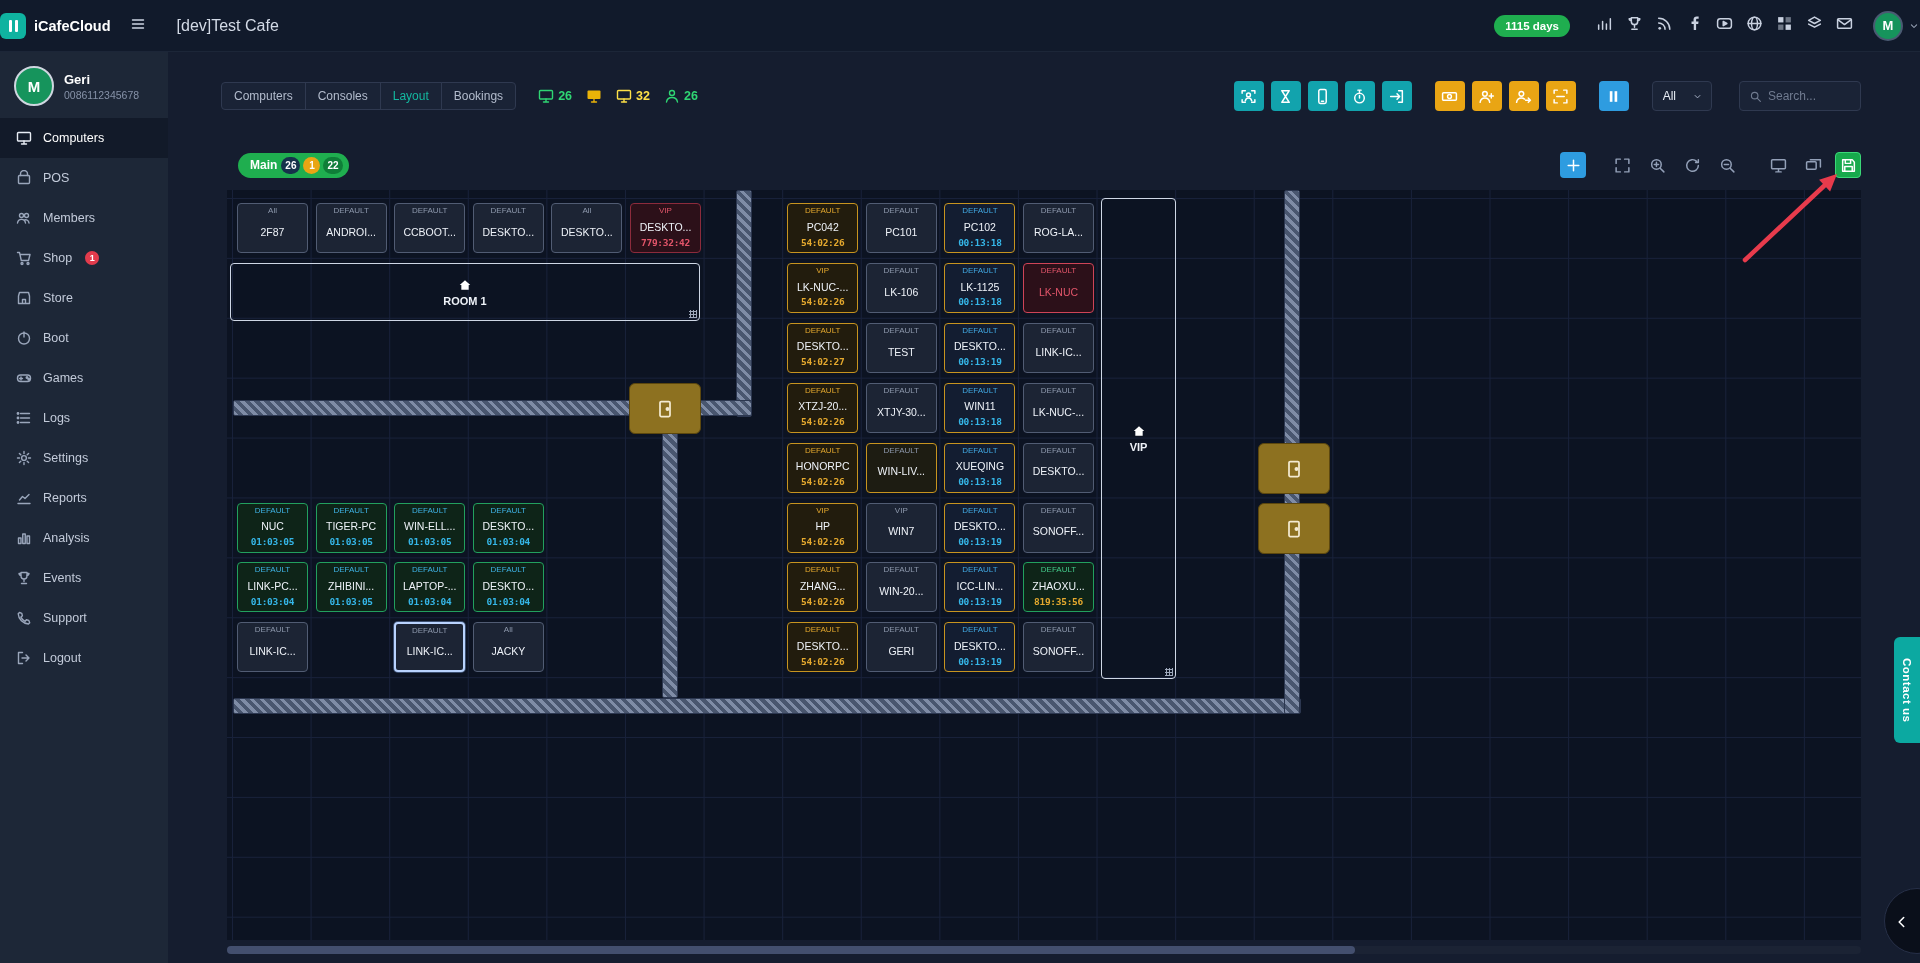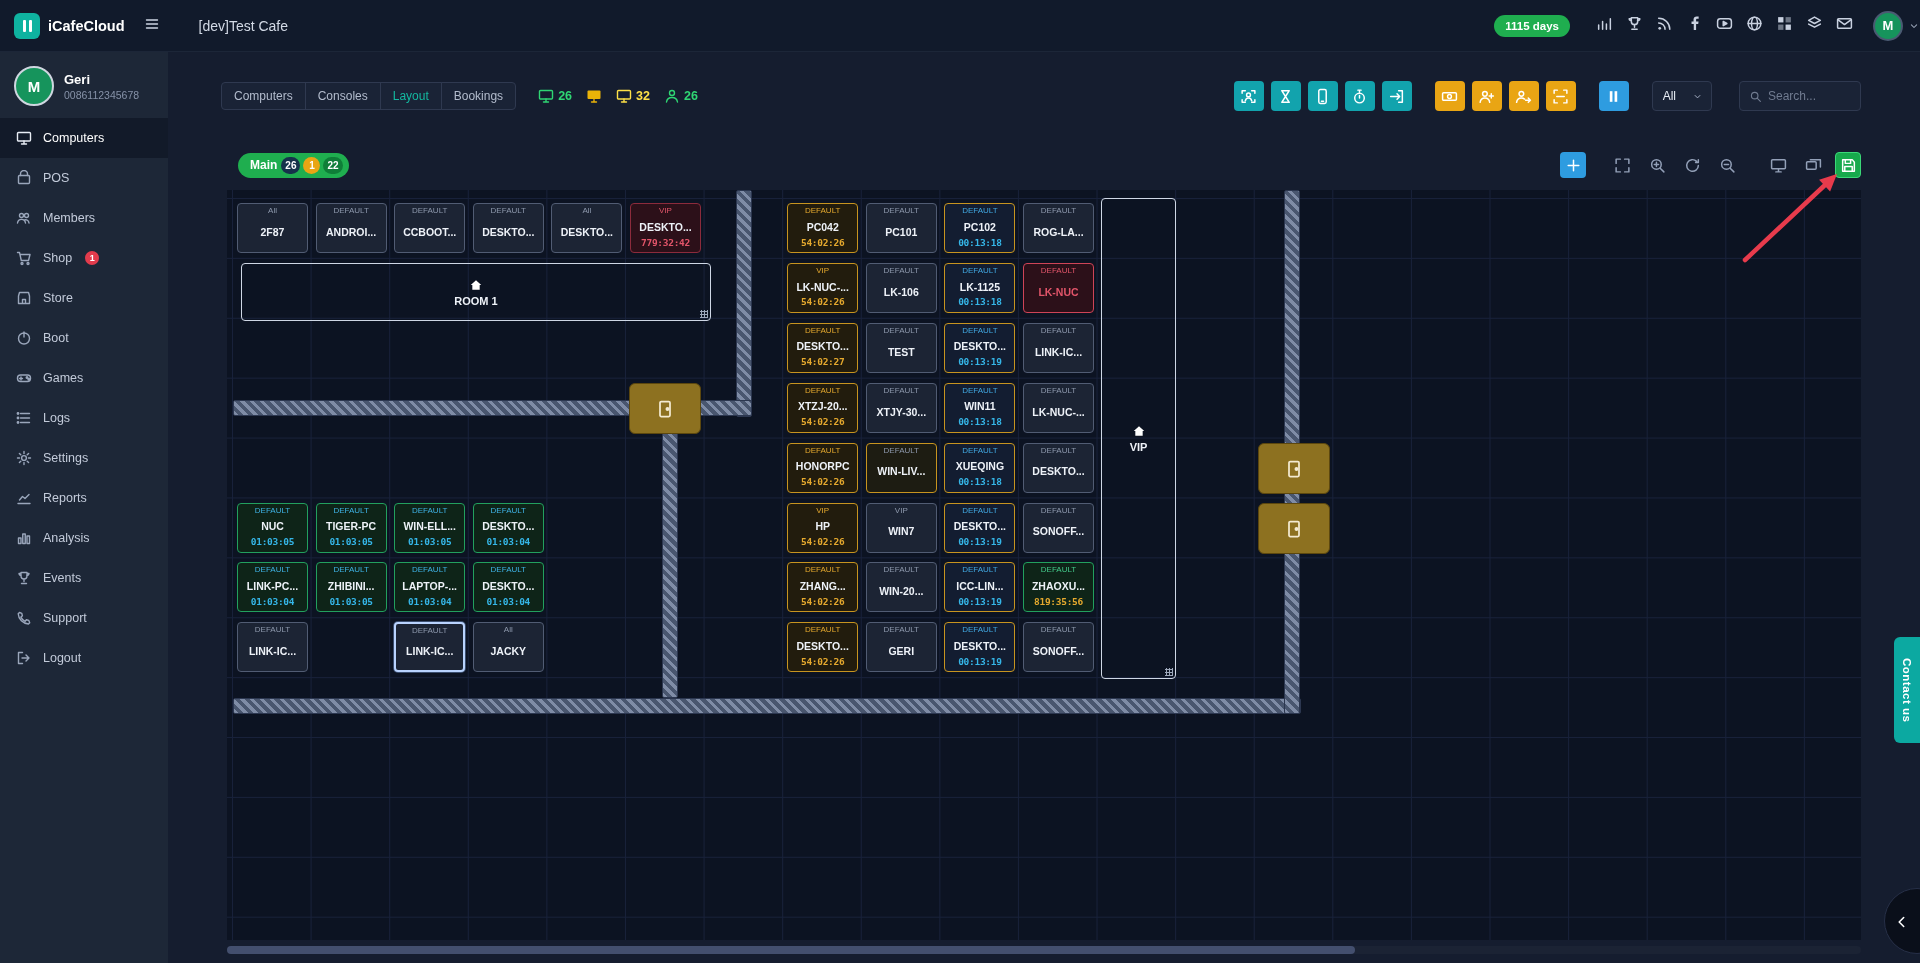--- a/index.html
+++ b/index.html
@@ -2,26 +2,26 @@
 <html><head>
 <meta charset="utf-8">
 <style>
   *{margin:0;padding:0;box-sizing:border-box}
   html,body{width:1920px;height:963px;overflow:hidden;background:#151d2f;font-family:"Liberation Sans",sans-serif}
   .ic{display:inline-flex;width:16px;height:16px;flex:none}
   [data-icon] svg{width:100%;height:100%;fill:none;stroke:currentColor;stroke-width:1.4;stroke-linecap:round;stroke-linejoin:round}
 
   
   .topbar{position:absolute;top:0;left:0;right:0;height:52px;background:#111a2b;border-bottom:1px solid #1c2638;display:flex;align-items:center;z-index:6}
-  .brand{display:flex;align-items:center;gap:8px;padding-left:14px}
+  .brand{display:flex;align-items:center;gap:8px;}
   .brand-logo{width:26px;height:26px;border-radius:6px;background:#0fb3a0;display:flex;align-items:center;justify-content:center}
   .brand-logo b{width:3px;height:12px;background:#fff;margin:0 1.5px;border-radius:1px;display:inline-block}
   .brand-text{color:#fff;font-size:14.5px;font-weight:bold}
   .hamburger{margin-left:16px;width:22px;height:22px;color:#cdd5e3;background:none;border:none;cursor:pointer}
-  .cafe-title{margin-left:36px;color:#d3dae6;font-size:14px}
+  .cafe-title{margin-left:28px;color:#d3dae6;font-size:16px}
   .topbar-right{margin-left:auto;display:flex;align-items:center;}
   .days-badge{background:#1fae4f;color:#fff;font-size:11.5px;font-weight:bold;padding:5px 11px;border-radius:13px;margin-right:26px;border:none;cursor:pointer}
   .topbar-icons{display:flex;gap:13px;color:#c9d1e0;margin-right:20px;align-items:center}
   .topbar-icons .ic{width:17px;height:17px}
   .avatar{width:30px;height:30px;border-radius:50%;background:#16945c;border:2px solid #4a5a72;color:#fff;font-weight:bold;font-size:13px;display:flex;align-items:center;justify-content:center;cursor:pointer}
   .chev{width:12px;height:12px;color:#9aa5b8;margin-left:5px;cursor:pointer}
 
   
   .sidebar{position:absolute;top:52px;left:0;width:168px;bottom:0;background:#1d2737;z-index:5}
   .side-user{display:flex;align-items:center;gap:10px;padding:14px 14px 12px}
@@ -74,21 +74,21 @@
     background-size:78.6px 59.9px;background-position:5px 8px;overflow:hidden}
   .wall{position:absolute;background:repeating-linear-gradient(45deg,#7f8ca6 0 3px,#49566f 3px 7px);border:1px solid #2c3750;border-radius:2px;z-index:1}
   .room{position:absolute;border:1px solid #cfd7e5;border-radius:4px;display:flex;flex-direction:column;align-items:center;justify-content:center;gap:3px;z-index:2;color:#fff;cursor:pointer}
   .room .house{width:14px;height:14px;color:#fff}
   .room-name{font-size:11px;font-weight:bold;color:#eef2f8;white-space:nowrap}
   .room::after{content:"";position:absolute;right:2px;bottom:2px;width:8px;height:8px;background-image:radial-gradient(#aeb8cc 1px,transparent 1.2px);background-size:3px 3px;opacity:.9}
   .door{position:absolute;width:72px;height:51px;background:#8d7120;border:1px solid #5c470e;border-radius:6px;display:flex;align-items:center;justify-content:center;color:#f3ead0;z-index:3;cursor:pointer}
   .door .ic{width:20px;height:20px}
   .tile{position:absolute;width:71px;height:50px;border:1px solid;border-radius:4px;display:flex;flex-direction:column;align-items:center;padding:3px 2px 4px;z-index:4;cursor:pointer;overflow:hidden;background:#1c2434;border-color:#515c73}
   .t-group{font-size:8px;line-height:1.1;white-space:nowrap;color:#8e99ad}
-  .t-name{flex:1;display:flex;align-items:center;font-size:10.5px;font-weight:bold;color:#eef2f8;white-space:nowrap}
+  .t-name{flex:1;display:flex;align-items:center;font-size:10.5px;font-weight:normal;color:#eef2f8;white-space:nowrap}
   .t-time{font-family:"DejaVu Sans Mono",monospace;font-size:9.5px;font-weight:bold;line-height:1.1;letter-spacing:-.3px;white-space:nowrap}
   .s-amber{background:#221c0d;border-color:#c7941f}.s-amber .t-group,.s-amber .t-time{color:#e5a92e}
   .s-session{background:#131d31;border-color:#c7941f}.s-session .t-group{color:#41a7e0}.s-session .t-time{color:#35b6e8}
   .s-booked{background:#1d1c12;border-color:#c7941f}
   .s-green{background:#0e2418;border-color:#22a05e}.s-green .t-group{color:#3fb3e6}.s-green .t-time{color:#35b6e8}
   .s-greenamber{background:#0e2418;border-color:#22a05e}.s-greenamber .t-group{color:#44c98a}.s-greenamber .t-time{color:#e5a92e}
   .s-red{background:#2c1019;border-color:#cf4457}.s-red .t-group,.s-red .t-name{color:#e2556a}
   .s-vipred{background:#2c1019;border-color:#8c2b3c}.s-vipred .t-group,.s-vipred .t-time{color:#e2556a}
   .tile.selected{border:2px solid #b9d3fe;box-shadow:0 0 0 1px rgba(150,190,255,.35)}
 
@@ -550,21 +550,21 @@
         </button>
       </div>
   </div>
 
   <div class="canvas" id="canvas">
       <div class="wall" style="left: 509px; top: 0px; width: 16px; height: 227px;"></div>
       <div class="wall" style="left: 6px; top: 210px; width: 519px; height: 16px;"></div>
       <div class="wall" style="left: 435px; top: 226px; width: 16px; height: 282px;"></div>
       <div class="wall" style="left: 6px; top: 508px; width: 1068px; height: 16px;"></div>
       <div class="wall" style="left: 1057px; top: 0px; width: 16px; height: 524px;"></div>
-      <div class="room" style="left: 14px; top: 73px; width: 470px; height: 58px;">
+      <div class="room" style="left: 3px; top: 73px; width: 470px; height: 58px;">
         <i class="ic house" data-icon="house">
           <svg viewBox="0 0 16 16">
             <path d="M8 2.5L14 8h-1.8v5.5H3.8V8H2z" fill="currentColor" stroke="none"></path>
           </svg>
         </i>
         <span class="room-name">ROOM 1</span>
       </div>
       <div class="room" style="left: 874px; top: 8px; width: 75px; height: 481px;">
         <i class="ic house" data-icon="house">
           <svg viewBox="0 0 16 16">

